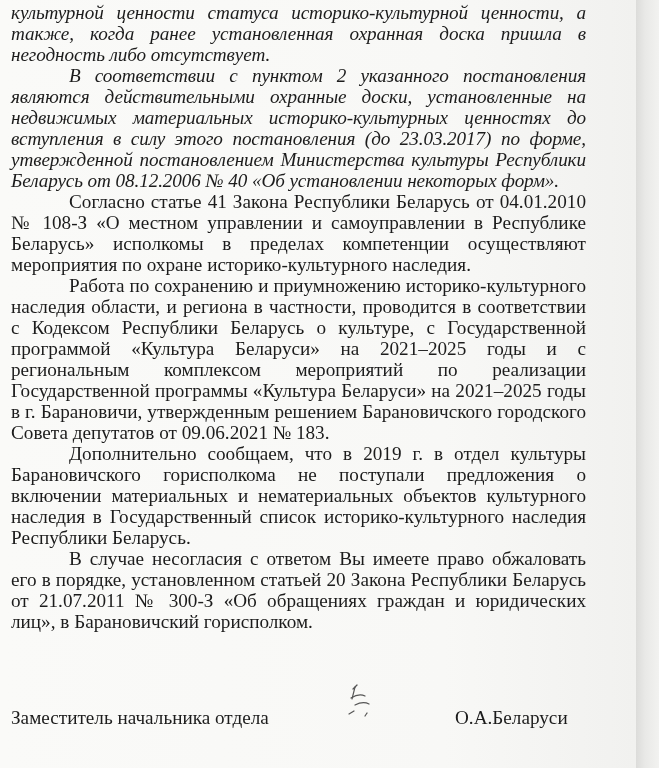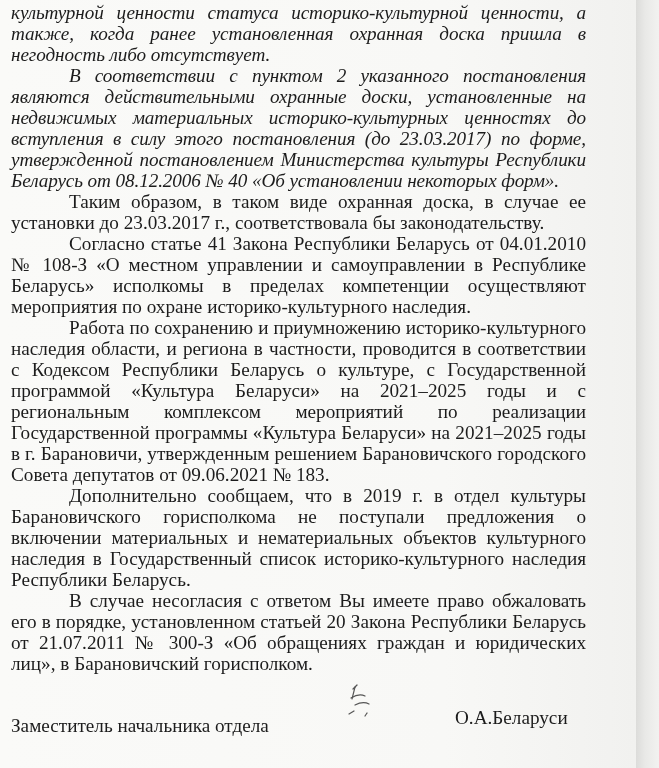--- a/index.html
+++ b/index.html
@@ -22,34 +22,33 @@
     position:absolute; left:11px; top:2px; width:575px;
     font-size:19.2px; line-height:21px;
   }
   .p { margin:0; text-align:justify; text-align-last:left; }
   .p.indent { text-indent:58px; }
   .p.italic { font-style:italic; letter-spacing:-0.1px; }
   .sig-row {
     position:absolute; left:11px; top:707px; width:580px; height:24px;
     font-size:19.2px;
   }
-  .sig-title { position:absolute; left:0; top:8px; }
+  .sig-title { position:absolute; left:0; top:0; }
   .sig-name  { position:absolute; left:444px; top:0; }
   .signature { position:absolute; left:335px; top:683px; width:60px; height:50px; }
 </style>
 </head>
 <body>
 
 <div class="page"></div>
 <div class="edge"></div>
 
 <div class="text">
   <p class="p italic">культурной ценности статуса историко-культурной ценности, а также, когда ранее установленная охранная доска пришла в негодность либо отсутствует.</p>
   <p class="p italic indent">В соответствии с пунктом 2 указанного постановления являются действительными охранные доски, установленные на недвижимых материальных историко-культурных ценностях до вступления в силу этого постановления (до 23.03.2017) по форме, утвержденной постановлением Министерства культуры Республики Беларусь от 08.12.2006 № 40 «Об установлении некоторых форм».</p>
-  <p class="p indent">Таким образом, в таком виде охранная доска, в случае ее установки до 23.03.2017 г., соответствовала бы законодательству.</p>
   <p class="p indent">Согласно статье 41 Закона Республики Беларусь от 04.01.2010 № 108-З «О местном управлении и самоуправлении в Республике Беларусь» исполкомы в пределах компетенции осуществляют мероприятия по охране историко-культурного наследия.</p>
   <p class="p indent">Работа по сохранению и приумножению историко-культурного наследия области, и региона в частности, проводится в соответствии с Кодексом Республики Беларусь о культуре, с Государственной программой «Культура Беларуси» на 2021–2025 годы и с региональным комплексом мероприятий по реализации Государственной программы «Культура Беларуси» на 2021–2025 годы в г. Барановичи, утвержденным решением Барановичского городского Совета депутатов от 09.06.2021 № 183.</p>
   <p class="p indent">Дополнительно сообщаем, что в 2019 г. в отдел культуры Барановичского горисполкома не поступали предложения о включении материальных и нематериальных объектов культурного наследия в Государственный список историко-культурного наследия Республики Беларусь.</p>
   <p class="p indent">В случае несогласия с ответом Вы имеете право обжаловать его в порядке, установленном статьей 20 Закона Республики Беларусь от 21.07.2011 № 300-З «Об обращениях граждан и юридических лиц», в Барановичский горисполком.</p>
 </div>
 
 <svg class="signature" viewBox="0 0 60 50">
   <g stroke="#555" stroke-width="1.2" fill="none" stroke-linecap="round">
     <path d="M18 6 L22 2"></path>
     <path d="M20 4 L17 16"></path>

